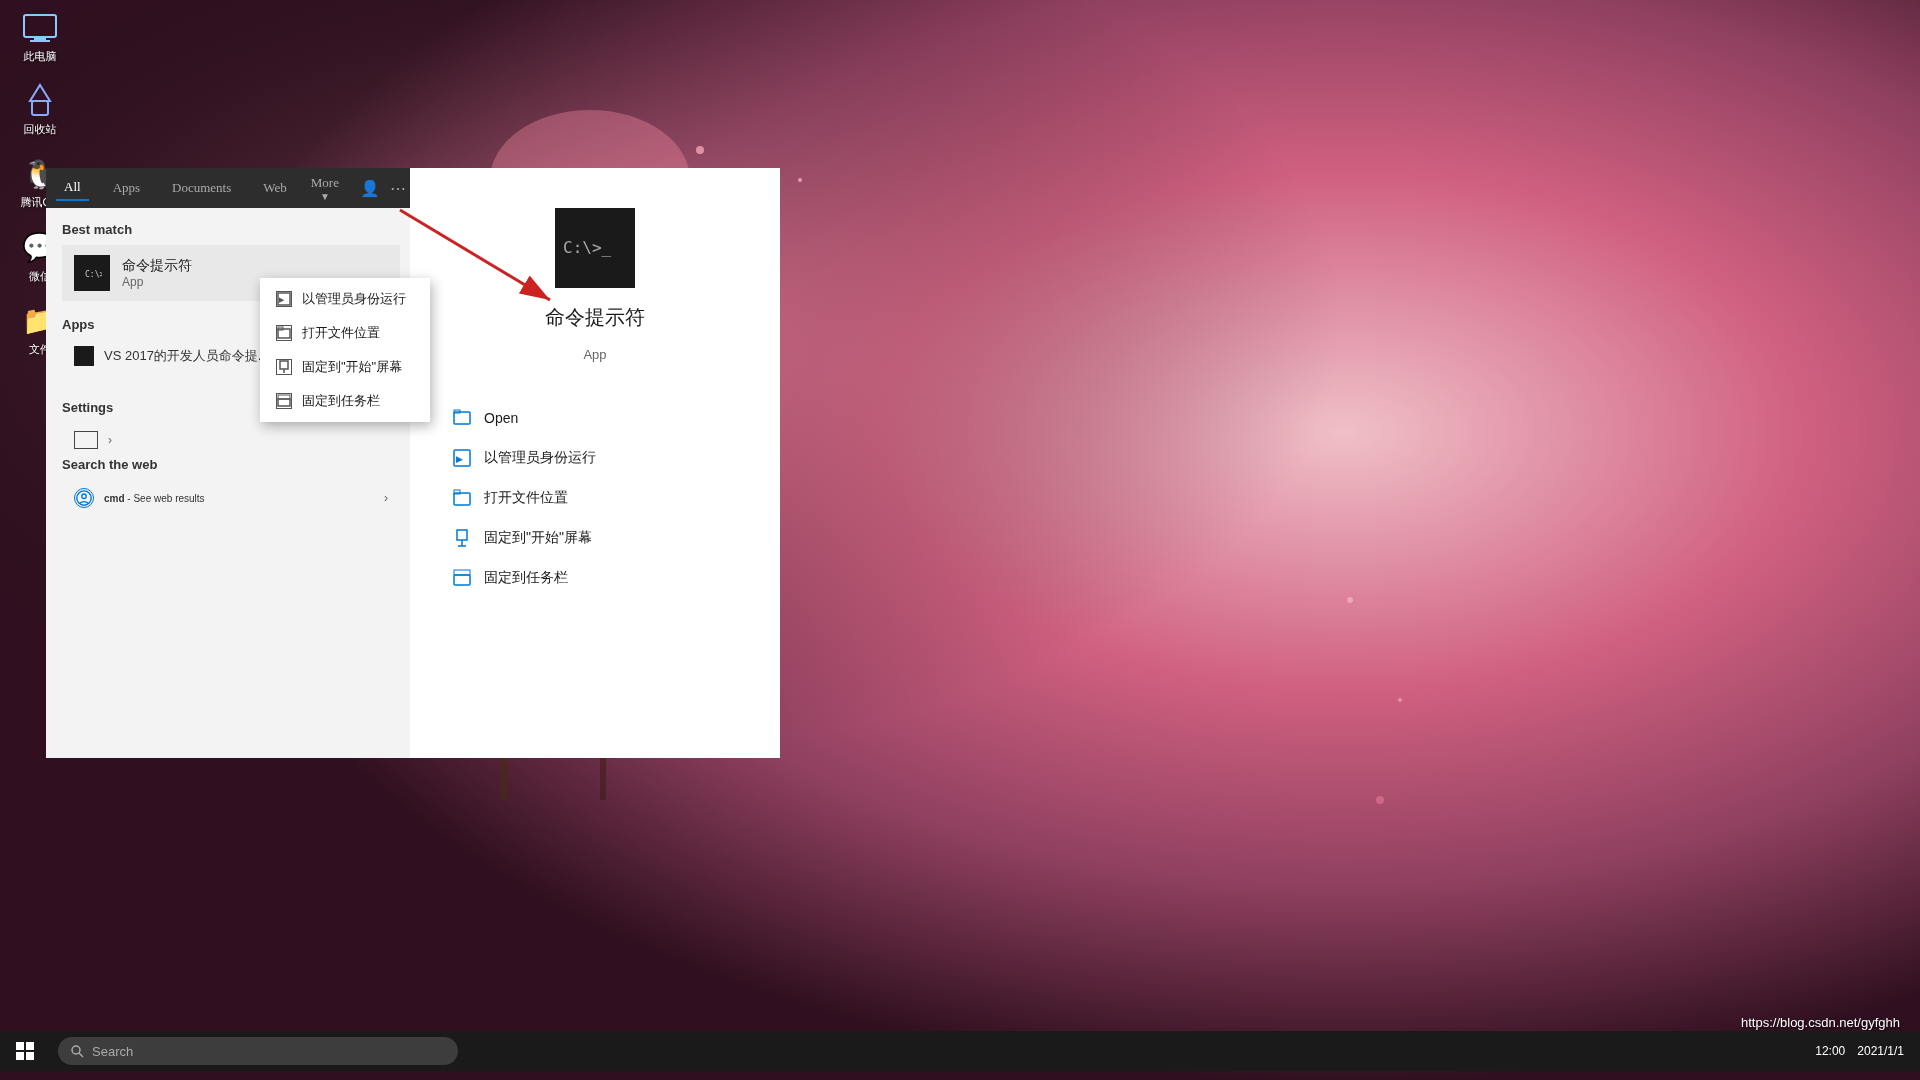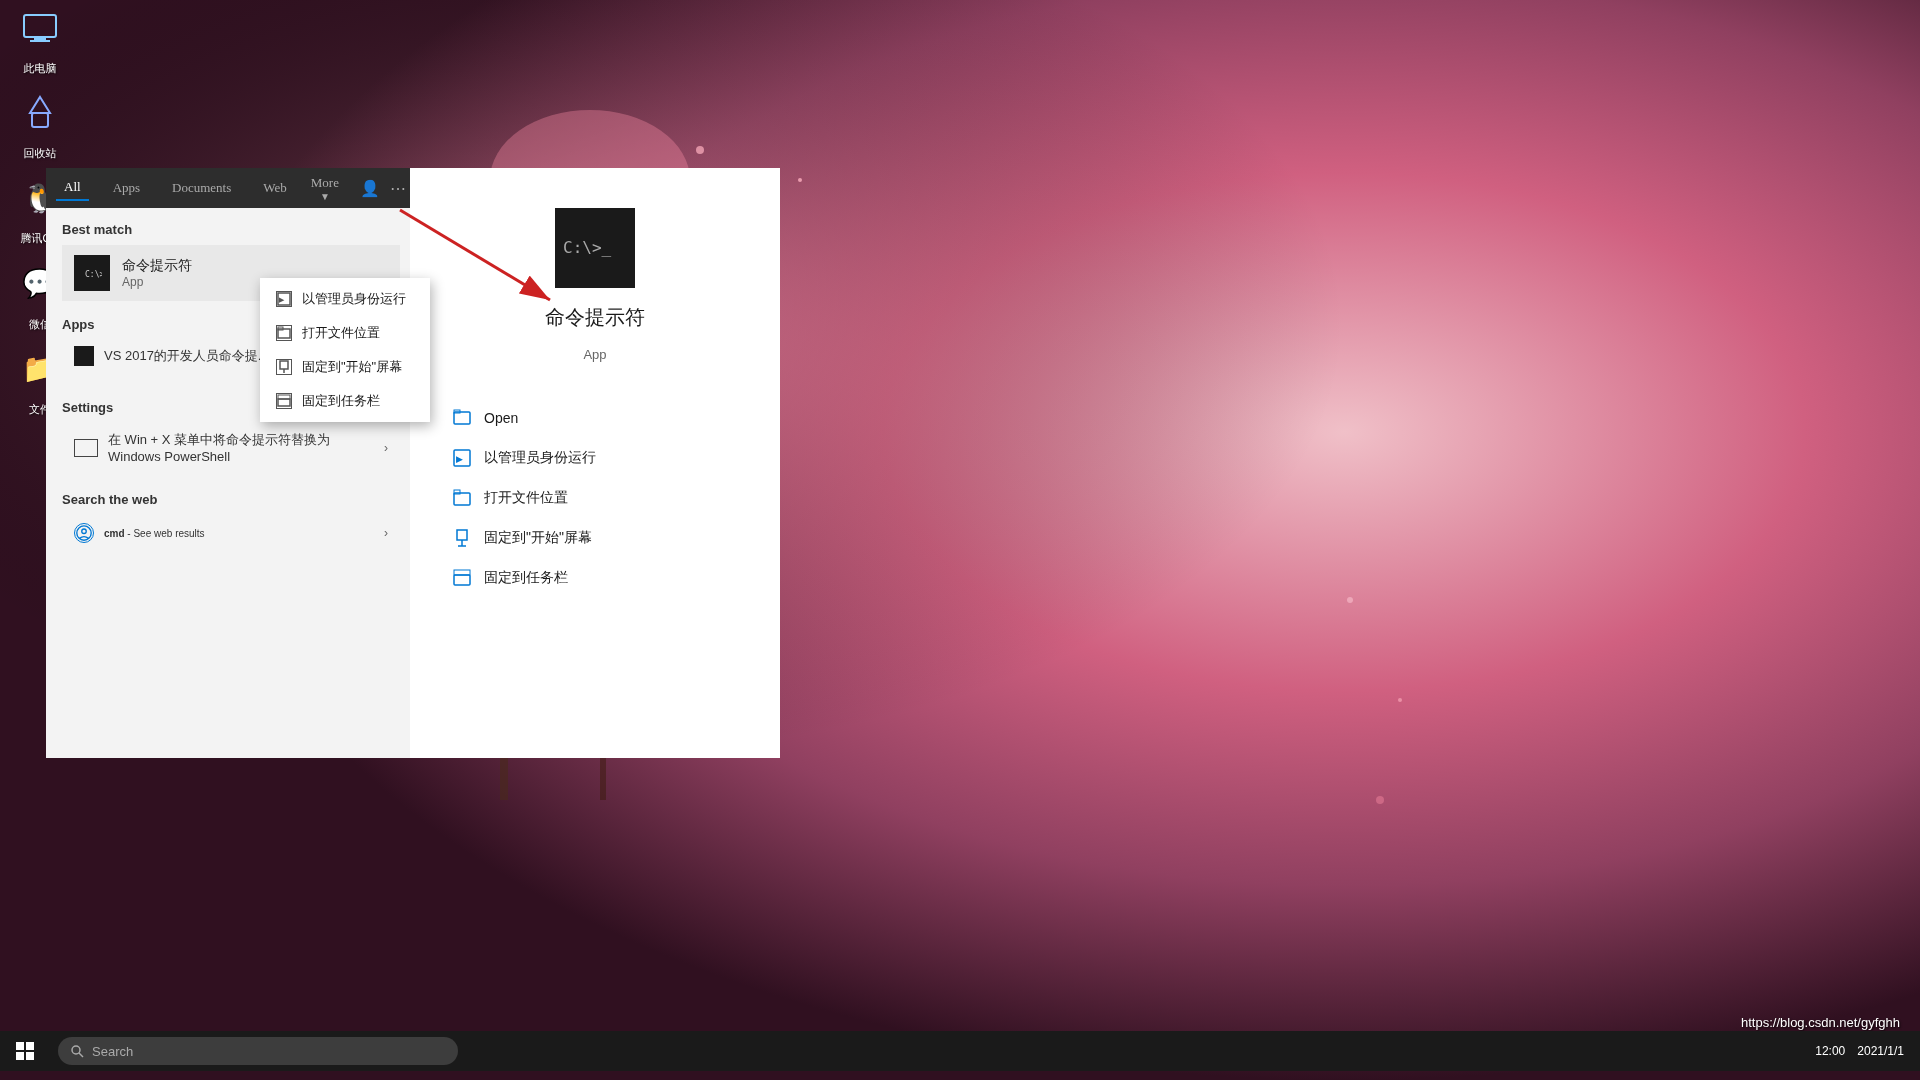--- a/index.html
+++ b/index.html
@@ -72,21 +72,20 @@
       justify-content: center;
       font-size: 24px;
     }
 
     .desktop-icon-label {
       color: white;
       font-size: 11px;
       text-align: center;
       text-shadow: 1px 1px 2px rgba(0,0,0,0.8);
       line-height: 1.2;
-      margin-top: 12px;
     }
 
     
     #search-panel {
       position: absolute;
       left: 46px;
       top: 168px;
       width: 370px;
       height: 590px;
       background: #f3f3f3;
@@ -538,26 +537,25 @@
         <div class="apps-item">
           <div class="apps-item-icon"></div>
           <span class="apps-item-name">VS 2017的开发人员命令提...</span>
         </div>
       </div>
 
       <div style="margin-top:28px;">
         <div class="section-title">Settings</div>
         <div class="settings-item">
           <div class="settings-item-icon"></div>
-          <span class="settings-item-text">在 Win + X 菜单中将命令提示符替换为 Windows PowerShell</span>
           <span class="settings-item-arrow">›</span>
         </div>
       </div>
 
-      <div style="margin-top:20px;">
+      <div style="margin-top:0;">
         <div class="section-title">Search the web</div>
         <div class="web-search-item">
           <div class="web-search-icon">
             <svg width="20" height="20" viewBox="0 0 20 20">
               <circle cx="10" cy="10" r="8" fill="none" stroke="#0078d4" stroke-width="1.5"></circle>
               <circle cx="10" cy="8" r="2.5" fill="none" stroke="#0078d4" stroke-width="1.5"></circle>
               <path d="M5,16 Q10,12 15,16" fill="none" stroke="#0078d4" stroke-width="1.5"></path>
             </svg>
           </div>
           <span class="web-search-text">

